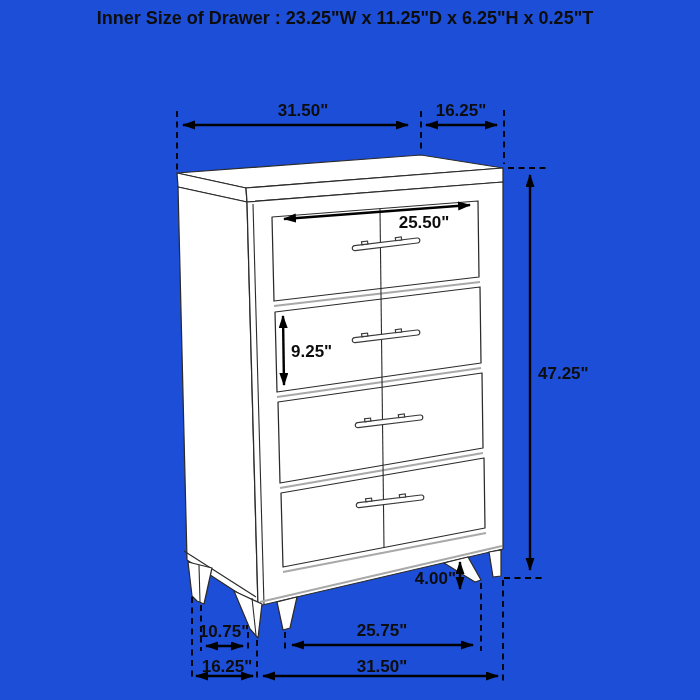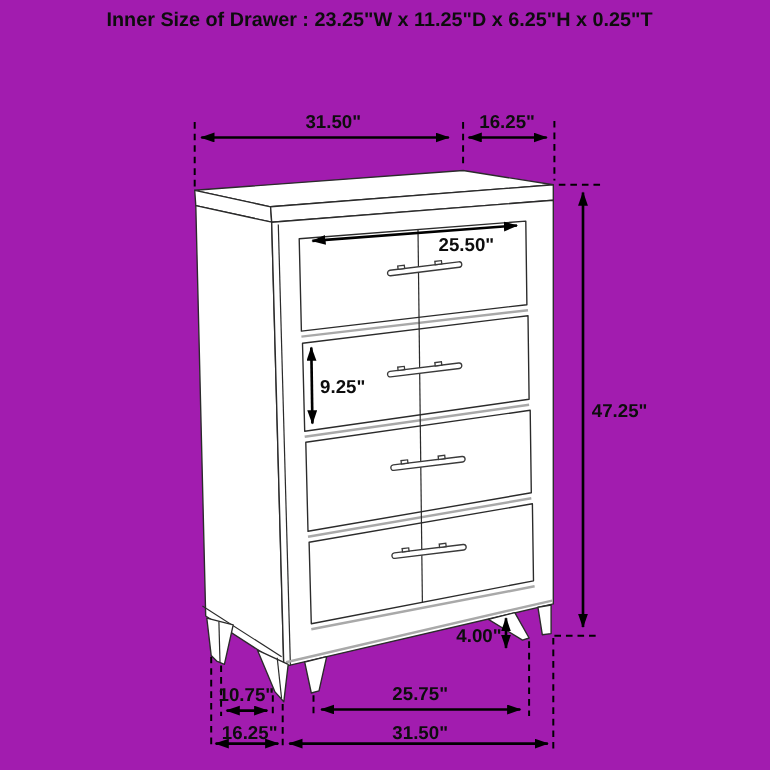--- a/index.html
+++ b/index.html
@@ -1,17 +1,17 @@
 <!DOCTYPE html>
 <html><head>
 <meta charset="utf-8">
 <style>
   html,body{margin:0;padding:0;background:#fff;}
   #stage{
-    position:relative;width:700px;height:700px;background:#a21caf;
+    position:relative;width:700px;height:700px;background:#1d4ed8;
     font-family:"Liberation Sans",sans-serif;overflow:hidden;text-align:right;
   }
   svg{display:block;}
   .dim-label{font-family:"Liberation Sans",sans-serif;font-weight:bold;font-size:17px;fill:#0d0d0d;}
   .title-label{font-family:"Liberation Sans",sans-serif;font-weight:bold;font-size:18px;fill:#0d0d0d;}
   .furn{fill:#ffffff;stroke:#2b2b2b;stroke-width:1.25;stroke-linejoin:round;}
   .furn-line{fill:none;stroke:#2b2b2b;stroke-width:1.1;}
   .gray-line{fill:none;stroke:#a9a9a9;stroke-width:2.2;}
   .dash{fill:none;stroke:#000;stroke-width:1.8;stroke-dasharray:6 4.5;}
   .dim{fill:none;stroke:#000;stroke-width:2.4;}

